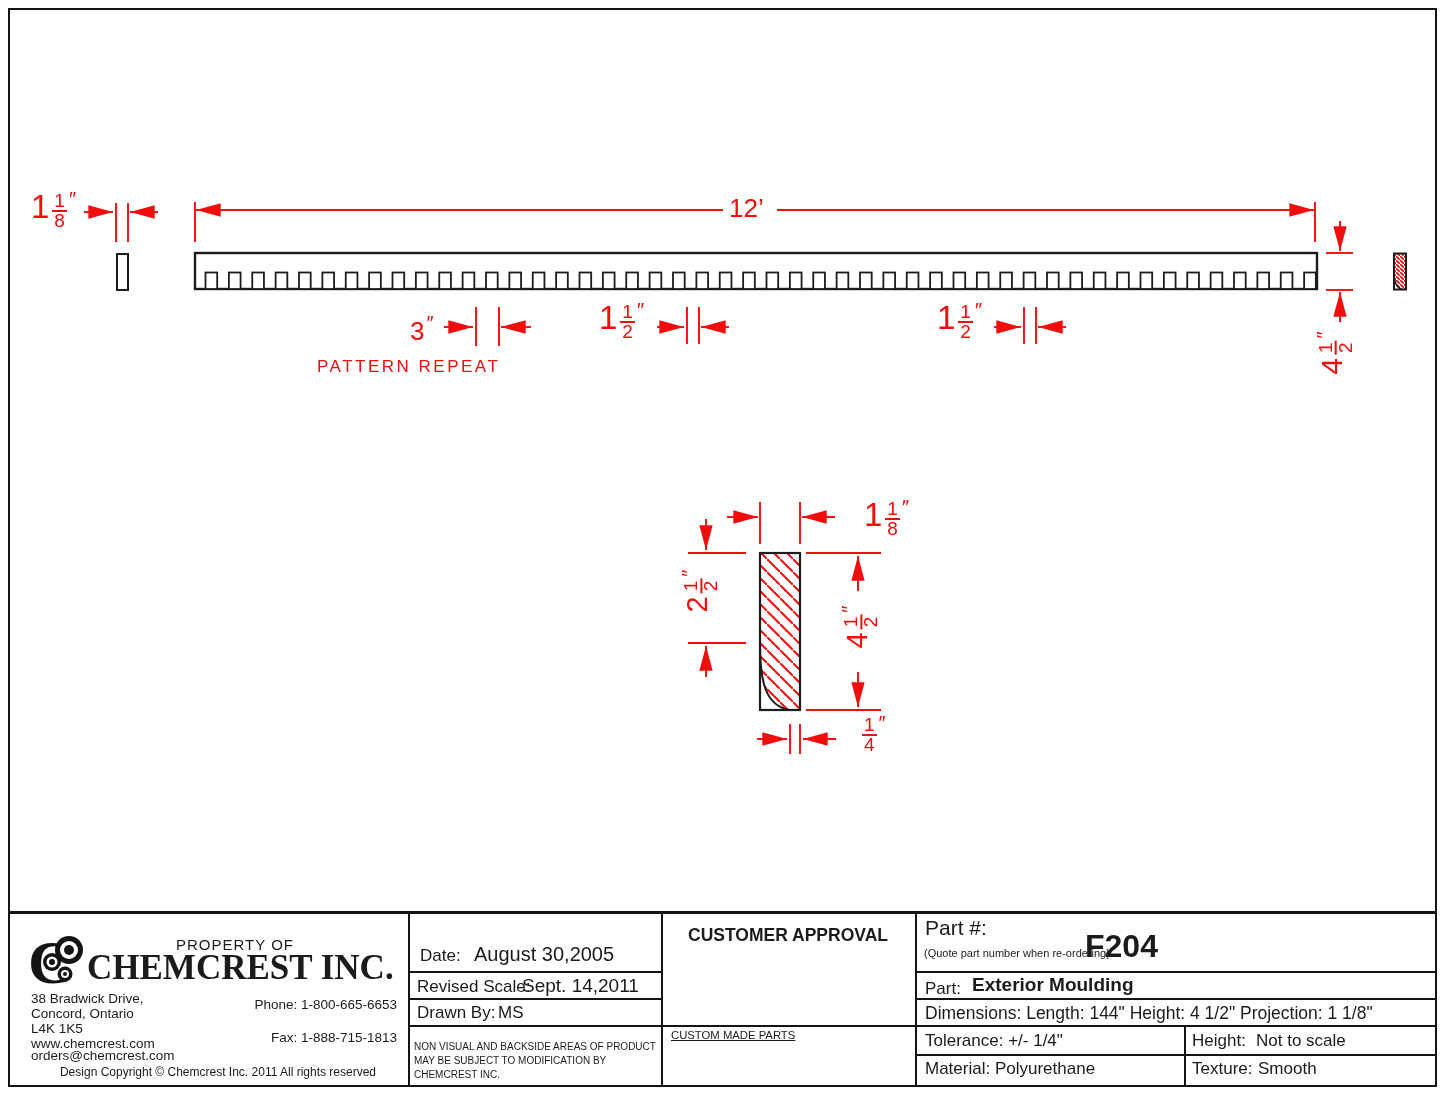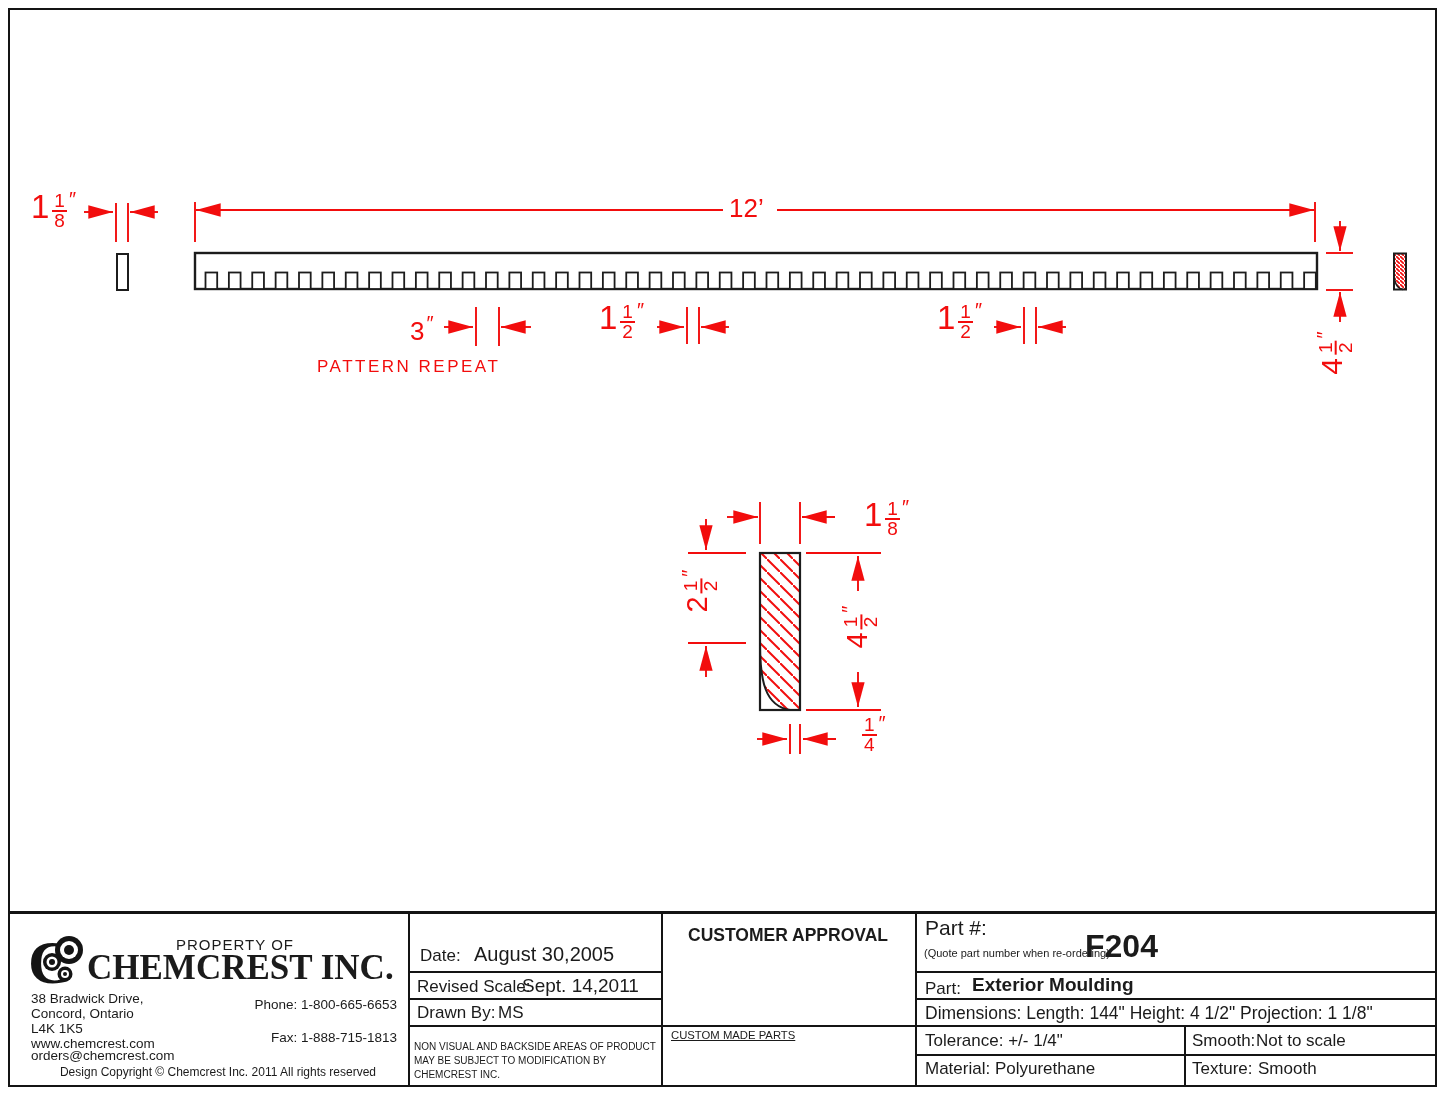--- a/index.html
+++ b/index.html
@@ -298,18 +298,18 @@
   <div class="tb-text" style="left:661px;top:925px;width:254px;text-align:center;font-size:17.5px;font-weight:bold;">CUSTOMER APPROVAL</div>
   <div class="tb-text" style="left:671px;top:1029px;font-size:11.3px;text-decoration:underline;">CUSTOM MADE PARTS</div>
 
   <div class="tb-text" style="left:925px;top:916px;font-size:21px;">Part #:</div>
   <div class="tb-text" style="left:924px;top:947px;font-size:11px;">(Quote part number when re-ordering)</div>
   <div class="tb-text" style="left:1085px;top:928px;font-size:32px;font-weight:bold;">F204</div>
   <div class="tb-text" style="left:925px;top:979px;font-size:17px;">Part:</div>
   <div class="tb-text" style="left:972px;top:974px;font-size:19px;font-weight:bold;">Exterior Moulding</div>
   <div class="tb-text" style="left:925px;top:1003px;font-size:17.5px;">Dimensions: Length: 144" Height: 4 1/2" Projection: 1 1/8"</div>
   <div class="tb-text" style="left:925px;top:1031px;font-size:17px;">Tolerance: +/- 1/4"</div>
-  <div class="tb-text" style="left:1192px;top:1031px;font-size:17px;">Smooth:</div>
+  <div class="tb-text" style="left:1192px;top:1031px;font-size:17px;">Height:</div>
   <div class="tb-text" style="left:1256px;top:1031px;font-size:17px;">Not to scale</div>
   <div class="tb-text" style="left:925px;top:1059px;font-size:17px;">Material: Polyurethane</div>
   <div class="tb-text" style="left:1192px;top:1059px;font-size:17px;">Texture:</div>
   <div class="tb-text" style="left:1258px;top:1059px;font-size:17px;">Smooth</div>
 </div>
 
 </body></html>

